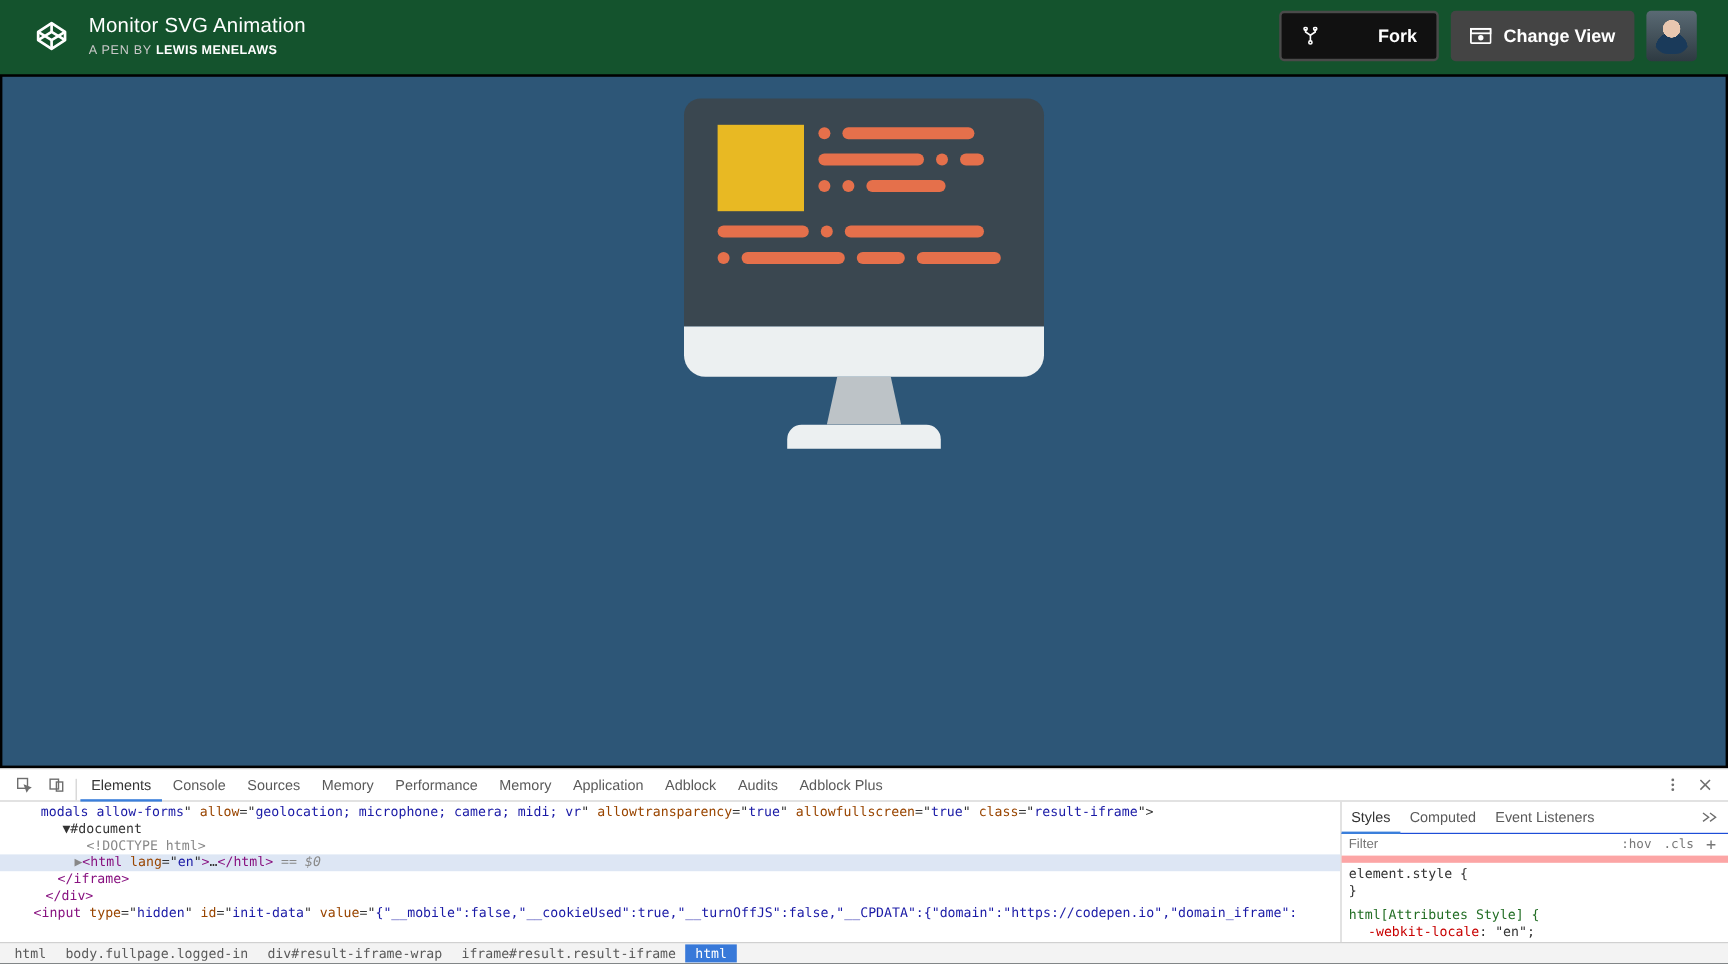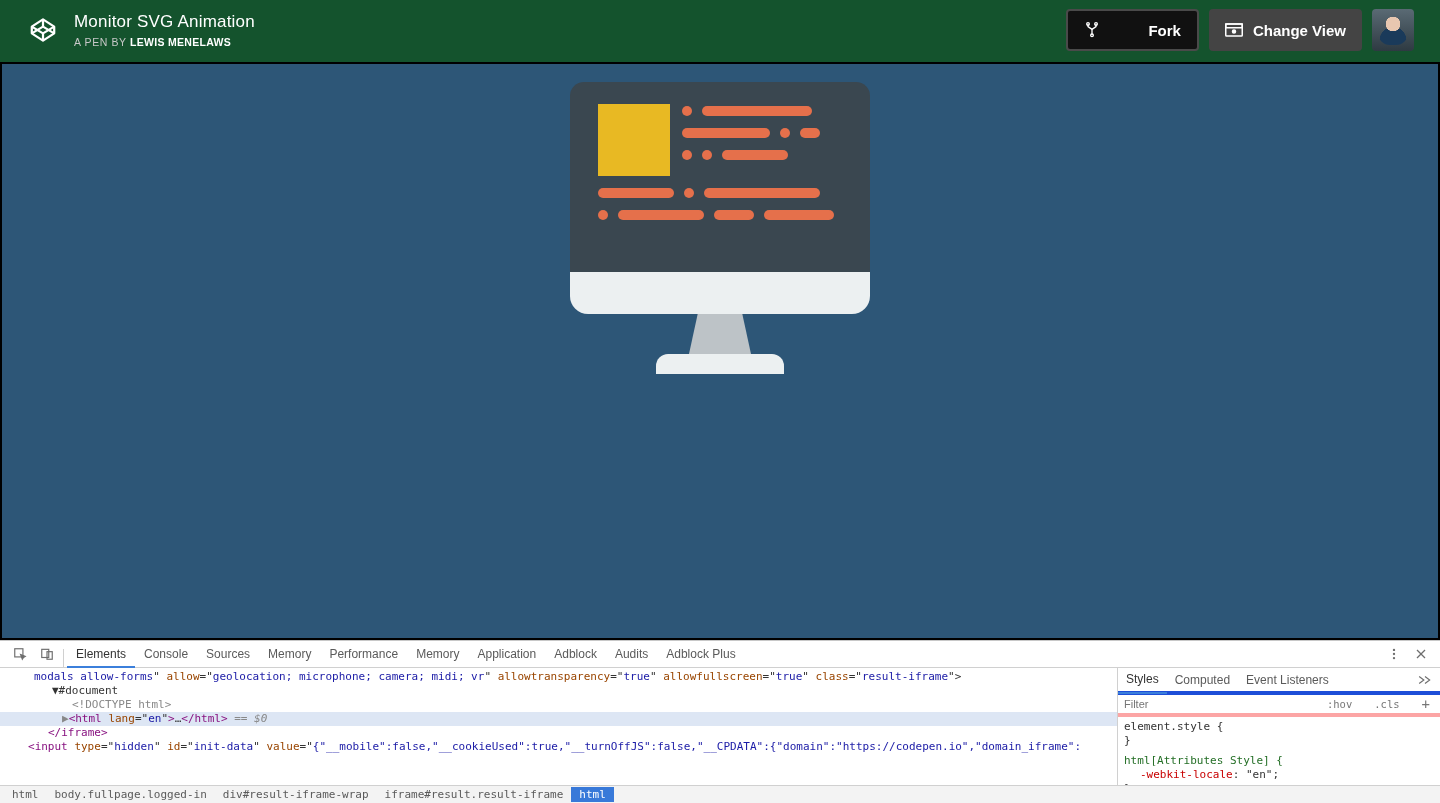--- a/index.html
+++ b/index.html
@@ -50,24 +50,24 @@
   .dt-elements { flex: 1; border-right: 1px solid #d0d0d0; overflow: hidden; padding: 2px 0 0 0; white-space: nowrap; line-height: 14px; }
   .dt-elements div { padding-left: 10px; }
   .tag { color: #881280; }
   .attr { color: #994500; }
   .val { color: #1a1aa6; }
   .muted { color: #888; }
   .hl { background: #dde6f4; }
   .sel { color: #236e25; }
 
   .dt-styles { width: 322px; display: flex; flex-direction: column; }
-  .dt-styles-tabs { height: 27px; display: flex; align-items: center; border-bottom: 4px solid #1d4ed8; font-family: -apple-system, Helvetica, Arial, sans-serif; font-size: 12px; color: #5a5a5a; }
+  .dt-styles-tabs { height: 27px; display: flex; align-items: center; border-bottom: 1px solid #1d4ed8; font-family: -apple-system, Helvetica, Arial, sans-serif; font-size: 12px; color: #5a5a5a; }
   .dt-styles-tab { padding: 0 8px; height: 27px; display: flex; align-items: center; cursor: pointer; }
   .dt-styles-tab.active { color: #333; border-bottom: 2px solid #3b7fdb; margin-bottom: -1px; }
-  .dt-filter { height: 24px; display: flex; align-items: center; border-bottom: 4px solid #fca5a5; padding: 0 6px; gap: 14px; font-family: -apple-system, Helvetica, Arial, sans-serif; font-size: 11px; color: #999; }
+  .dt-filter { height: 24px; display: flex; align-items: center; border-bottom: 6px solid #fca5a5; padding: 0 6px; gap: 2px; font-family: -apple-system, Helvetica, Arial, sans-serif; font-size: 11px; color: #999; }
   .dt-filter input { border: none; flex: 1; font-size: 11px; color: #555; outline: none; }
   .dt-filter .pill { color: #777; font-family: Menlo, monospace; font-size: 10.5px; padding: 1px 4px; cursor: pointer; }
   .dt-rules { flex: 1; padding: 3px 6px; line-height: 14px; }
   .prop { color: #c80000; text-align: center; }
   .pval { color: #333; }
   .italic { font-style: italic; color: #888; }
 
   
   .dt-crumb { height: 18px; background: #f3f3f3; border-top: 1px solid #d0d0d0; display: flex; align-items: center; font-size: 11px; color: #5a5a5a; padding: 0 4px; gap: 0; font-family: Menlo, monospace; }
   .dt-crumb span { padding: 1px 8px; cursor: pointer; }
@@ -203,20 +203,21 @@
     <div class="dt-elements">
       <div style="padding-left:34px;">
         <span class="val">modals allow-forms</span><span>" </span><span class="attr">allow</span><span>="</span><span class="val">geolocation; microphone; camera; midi; vr</span><span>" </span><span class="attr">allowtransparency</span><span>="</span><span class="val">true</span><span>" </span><span class="attr">allowfullscreen</span><span>="</span><span class="val">true</span><span>" </span><span class="attr">class</span><span>="</span><span class="val">result-iframe</span><span>"&gt;</span>
       </div>
       <div style="padding-left:52px;"><span>▼#document</span></div>
       <div style="padding-left:72px;" class="muted"><span>&lt;!DOCTYPE html&gt;</span></div>
       <div style="padding-left:62px;" class="hl">
         <span class="muted">▶</span><span class="tag">&lt;</span><span class="tag">html</span> <span class="attr">lang</span><span>="</span><span class="val">en</span><span>"</span><span class="tag">&gt;</span><span>…</span><span class="tag">&lt;</span><span class="tag">/html</span><span class="tag">&gt;</span><span class="muted italic"> == $0</span>
       </div>
       <div style="padding-left:48px;"><span class="tag">&lt;/iframe&gt;</span></div>
+      <div style="padding-left:38px;"><span class="tag">&lt;/div&gt;</span></div>
       <div style="padding-left:28px;">
         <span class="tag">&lt;</span><span class="tag">input</span> <span class="attr">type</span><span>="</span><span class="val">hidden</span><span>" </span><span class="attr">id</span><span>="</span><span class="val">init-data</span><span>" </span><span class="attr">value</span><span>="</span><span class="val">{"__mobile":false,"__cookieUsed":true,"__turnOffJS":false,"__CPDATA":{"domain":"https://codepen.io","domain_iframe":</span>
       </div>
     </div>
 
     <div class="dt-styles">
       <div class="dt-styles-tabs">
         <div class="dt-styles-tab active">Styles</div>
         <div class="dt-styles-tab">Computed</div>
         <div class="dt-styles-tab">Event Listeners</div>

